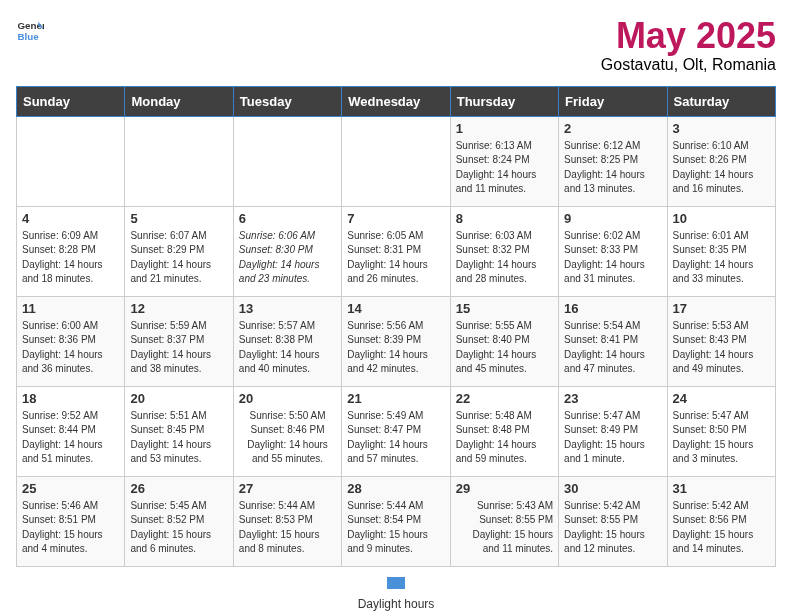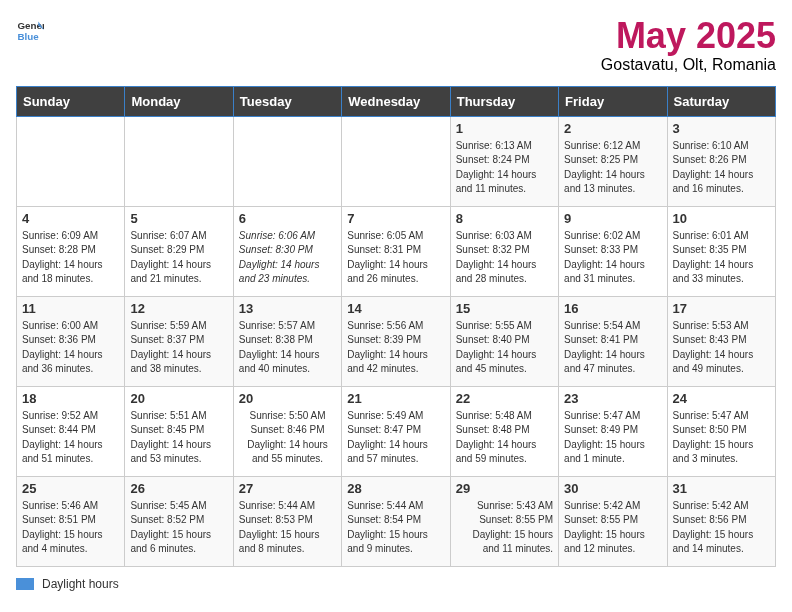--- a/index.html
+++ b/index.html
@@ -78,20 +78,21 @@
     td.empty {
       background: #fff !important;
     }
     .legend {
       margin-top: 10px;
       font-size: 12px;
       color: #333;
       display: flex;
       align-items: center;
       gap: 8px;
+      flex-direction: column;
     }
     .legend-box {
       width: 18px;
       height: 12px;
       background: #4a90d9;
       display: inline-block;
     }
   </style>
 </head>
 <body>

